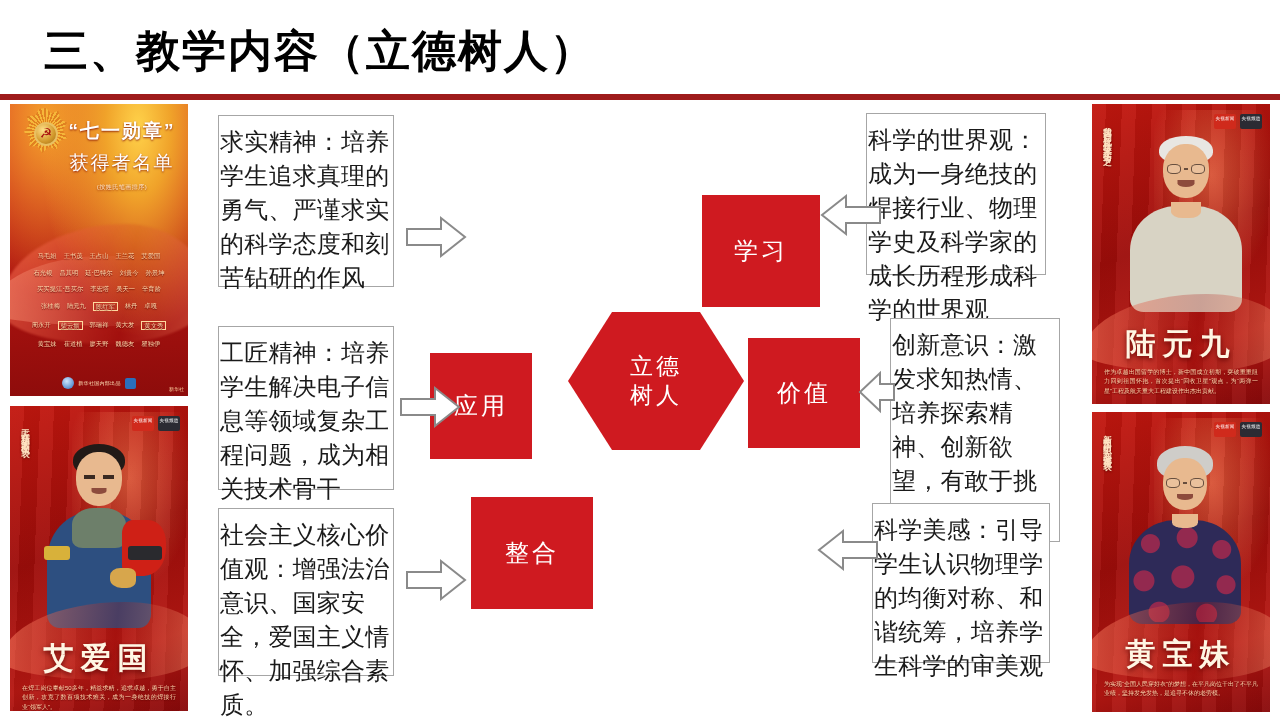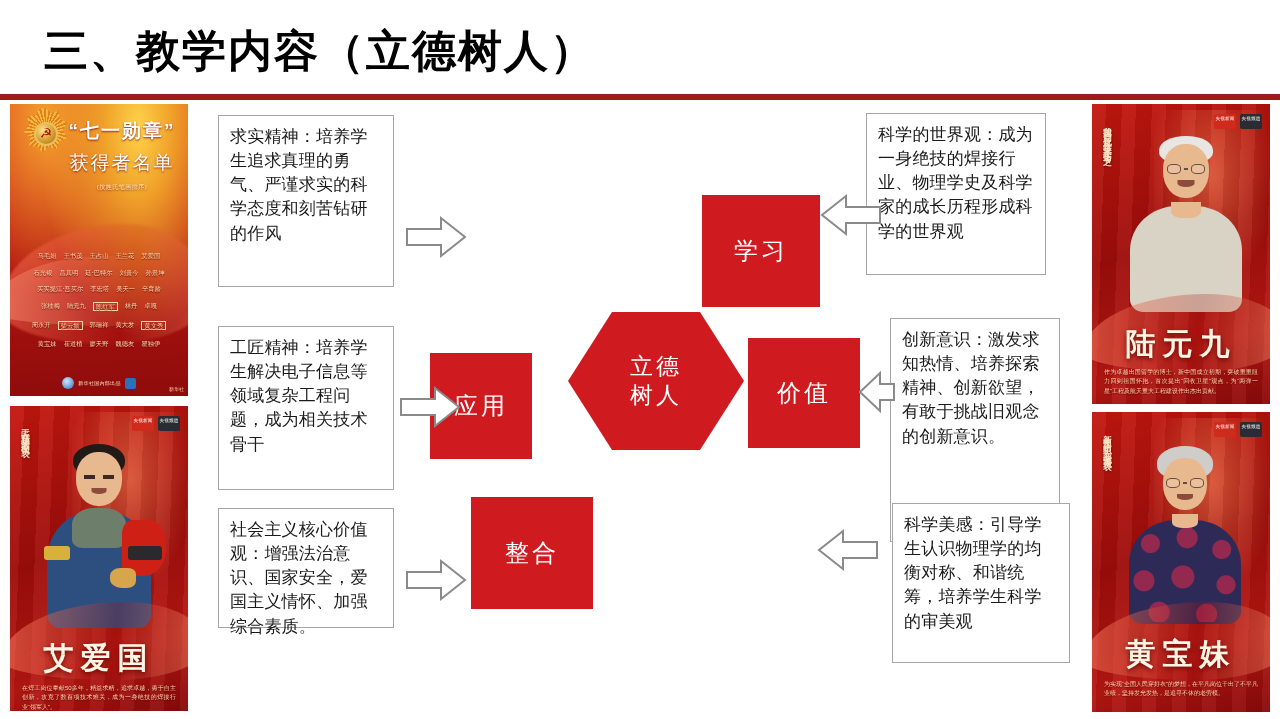--- a/index.html
+++ b/index.html
@@ -164,22 +164,22 @@
     background: #8d4b3c; border-radius: 0 0 60% 60%;
   }
   .face .body {
     position: absolute; left: 50%; transform: translateX(-50%);
     border-radius: 42% 42% 12% 12%;
   }
 
   
   .tbox {
     position: absolute; border: 1px solid #a6a6a6; background: #ffffff;
-    color: #1a1a1a; font-size: 17px; line-height: 1.42;
-    padding: 9px 11px; letter-spacing: .2px;
+    color: #1a1a1a; font-size: 24px; line-height: 1.42;
+    padding: 9px 1px; letter-spacing: .2px;
   }
 
   
   .node {
     position: absolute; background: #cf1a20; color: #ffffff;
     display: flex; align-items: center; justify-content: center;
     font-size: 24px; letter-spacing: 3px;
   }
   .hex {
     position: absolute; background: #cf1a20; color: #ffffff;
@@ -356,25 +356,25 @@
       <div style="position:absolute; left:50%; transform:translateX(-50%); top:68px; width:26px; height:14px; background:#e8b98f; border-radius:0 0 40% 40%;"></div>
     </div>
 
     <div class="pp-ribbon" style="top:190px;"></div>
     <div class="pp-name" style="top:222px;">黄宝妹</div>
     <div class="pp-desc" style="top:268px;">为实现“全国人民穿好衣”的梦想，在平凡岗位干出了不平凡业绩，坚持发光发热，是追寻不休的老劳模。</div>
   </div>
 
   <div class="tbox" style="left:218px; top:115px; width:176px; height:172px;">求实精神：培养学生追求真理的勇气、严谨求实的科学态度和刻苦钻研的作风</div>
   <div class="tbox" style="left:218px; top:326px; width:176px; height:164px;">工匠精神：培养学生解决电子信息等领域复杂工程问题，成为相关技术骨干</div>
-  <div class="tbox" style="left:218px; top:508px; width:176px; height:120px;">社会主义核心价值观：增强法治意识、国家安全，爱国主义情怀、加强综合素质。</div>
+  <div class="tbox" style="left:218px; top:508px; width:176px; height:168px;">社会主义核心价值观：增强法治意识、国家安全，爱国主义情怀、加强综合素质。</div>
 
   <div class="tbox" style="left:866px; top:113px; width:180px; height:162px;">科学的世界观：成为一身绝技的焊接行业、物理学史及科学家的成长历程形成科学的世界观</div>
   <div class="tbox" style="left:890px; top:318px; width:170px; height:224px;">创新意识：激发求知热情、培养探索精神、创新欲望，有敢于挑战旧观念的创新意识。</div>
-  <div class="tbox" style="left:872px; top:503px; width:178px; height:160px;margin-left:20px;">科学美感：引导学生认识物理学的均衡对称、和谐统筹，培养学生科学的审美观</div>
+  <div class="tbox" style="left:872px; top:503px; width:178px; height:160px;">科学美感：引导学生认识物理学的均衡对称、和谐统筹，培养学生科学的审美观</div>
 
   <div class="hex" style="left:568px; top:312px; width:176px; height:138px;">
     <div>
       <div>立德</div>
       <div>树人</div>
     </div>
   </div>
 
   <div class="node" style="left:702px; top:195px; width:118px; height:112px;">学习</div>
   <div class="node" style="left:430px; top:353px; width:102px; height:106px;">应用</div>

